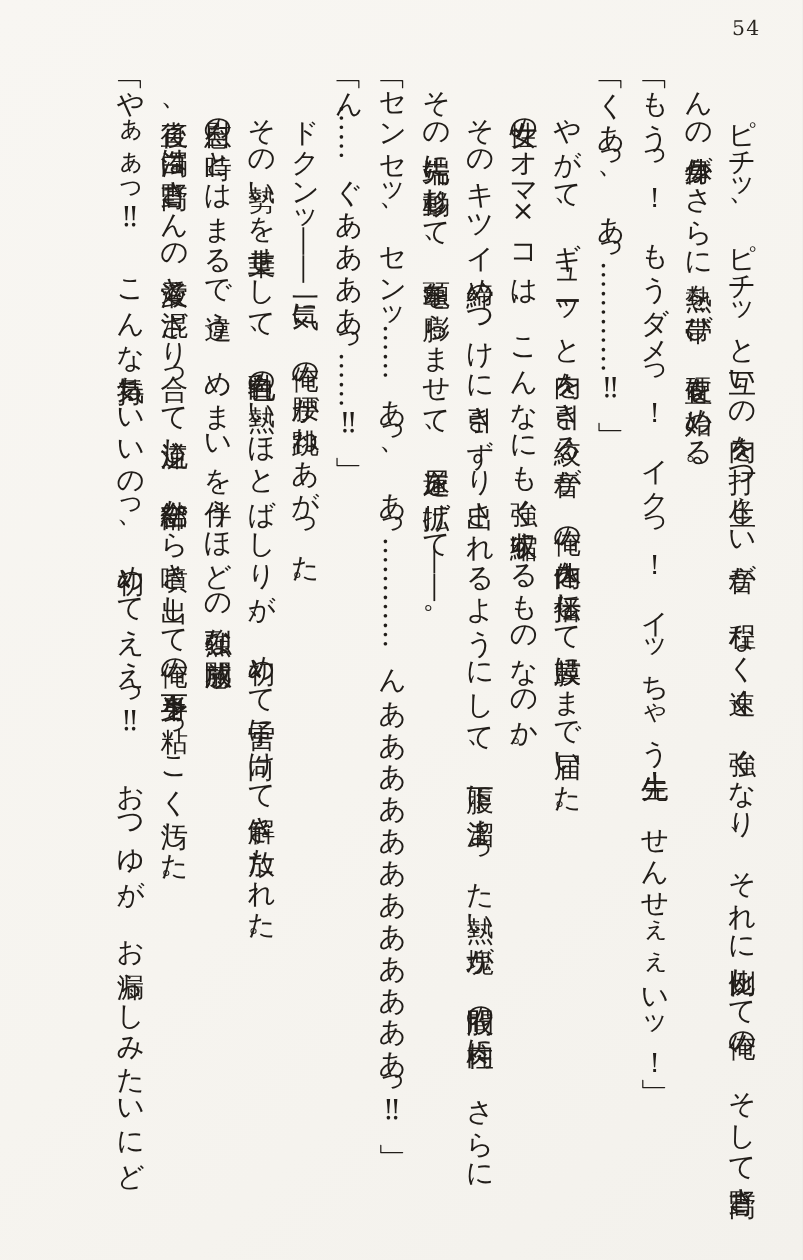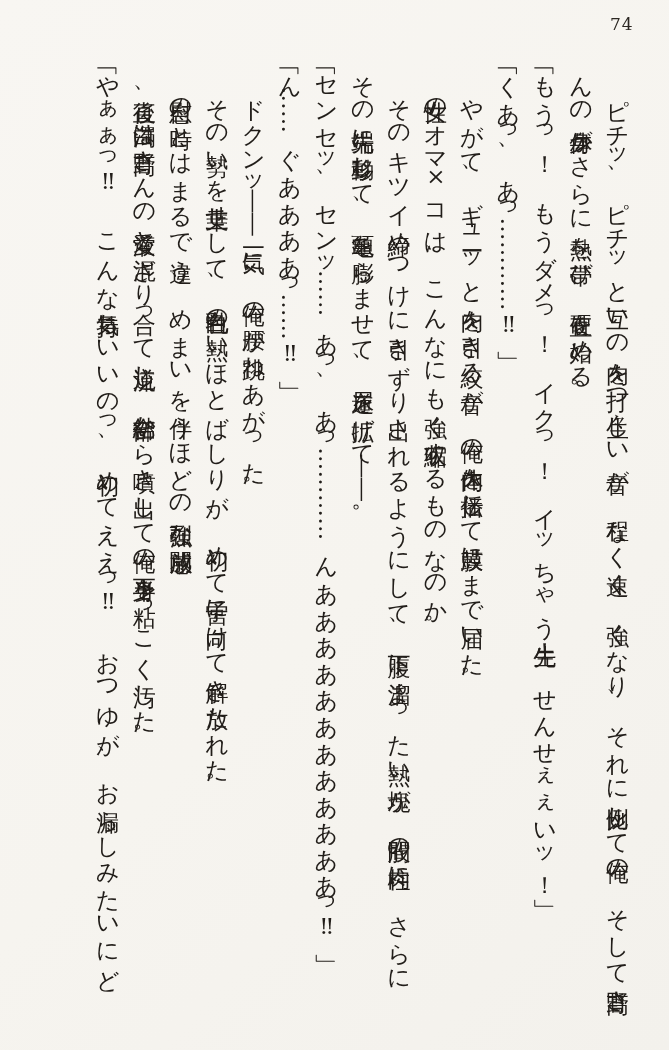--- a/index.html
+++ b/index.html
@@ -42,21 +42,21 @@
     padding: 0;
   }
   .text-block p.indent {
     text-indent: 1em;
   }
 </style>
 </head>
 <body>
 
 <div class="page">
-  <div class="page-number">74</div>
+  <div class="page-number">54</div>
 
   <div class="text-block">
 
   <p class="indent">ピチッ、ピチッと互いの肉を打つ生々しい音が、程なく速く、強くなり、それに比例して俺の、そして高野さんの身体がさらに熱を帯び、硬直を始める。</p>
       <p>「もうっ！　もうダメっ！　イクっ！　イッちゃう先生！　せんせぇぇいッ！」</p>
       <p>「くあっ、あっ…………‼」</p>
       <p class="indent">やがて、ギューッと肉を引き絞る音が、俺の体内を伝播して鼓膜にまで届いた。</p>
       <p class="indent">女性のオマ×コは、こんなにも強く収縮するものなのか。</p>
       <p class="indent">そのキツイ締めつけに引きずり出されるようにして、下腹に溜まった熱い塊が、股間の肉柱に、さらにその先端に移動して、亀頭を膨らませて、尿道を拡げて――。</p>
       <p>「センセッ、センッ……あっ、あっ…………んああああああああああああっ‼」</p>

